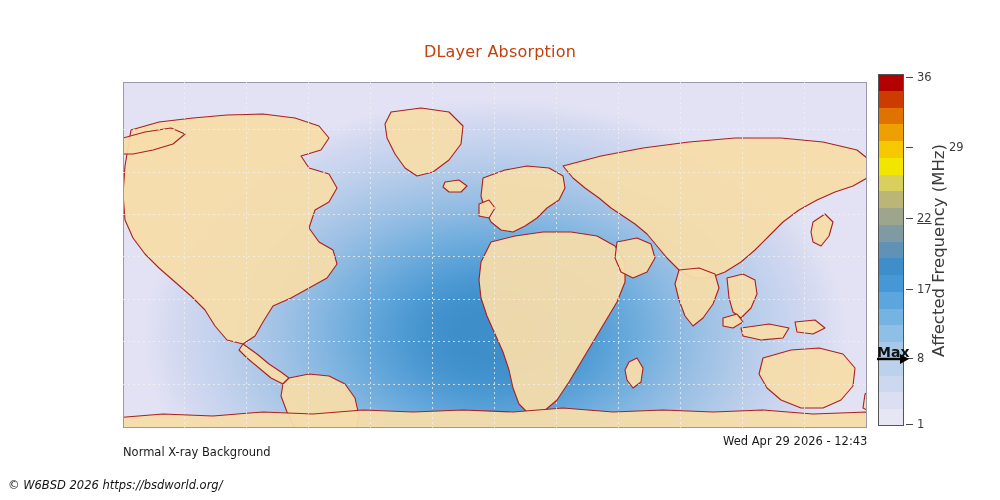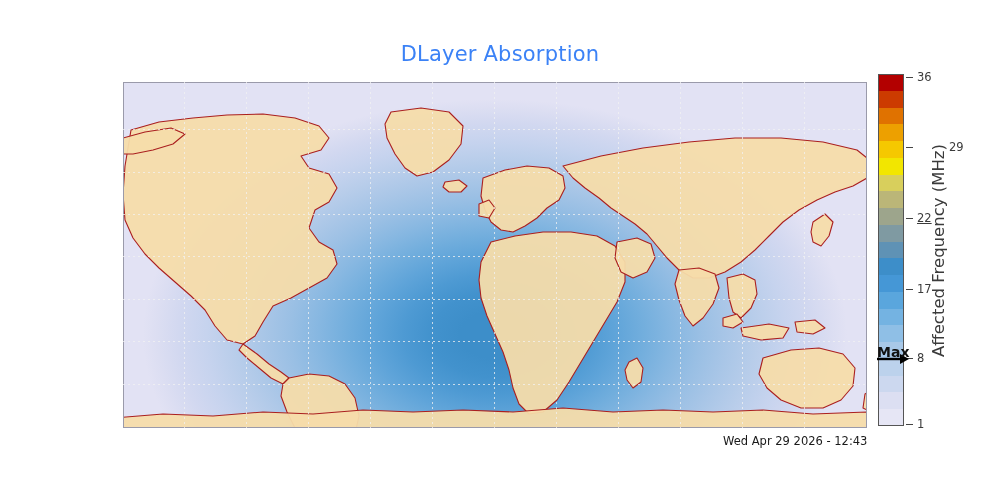--- a/index.html
+++ b/index.html
@@ -6,21 +6,21 @@
   body{
     width:1000px;height:500px;background:#ffffff;
     font-family:"DejaVu Sans","Liberation Sans",sans-serif;
     overflow:hidden;position:relative;
   }
   #root{position:absolute;inset:0;}
 
   
   .title{
     position:absolute;left:0;top:42px;width:1000px;text-align:center;
-    font-size:21px;color:#3b82f6;letter-spacing:0.2px;
+    font-size:16px;color:#c2410c;letter-spacing:0.2px;
   }
 
   
   .map-wrap{
     position:absolute;left:123px;top:82px;width:744px;height:346px;
     overflow:hidden;background:#e2e2f4;
     border:0;
   }
   .map-svg{position:absolute;left:0;top:0;width:744px;height:346px;display:block;}
 
@@ -251,15 +251,17 @@
   </div>
 
   <div class="max-marker">
     <div class="mlabel">Max</div>
     <svg width="34" height="22" viewBox="0 0 34 22">
       <line x1="1" y1="14" x2="25" y2="14" stroke="#000" stroke-width="2.4"></line>
       <polygon points="24,9 33,14 24,19" fill="#000"></polygon>
     </svg>
   </div>
 
+  <div class="note note-2">Normal X-ray Background</div>
   <div class="stamp">Wed Apr 29 2026 - 12:43</div>
+  <div class="copyright">© W6BSD 2026 https://bsdworld.org/</div>
 
 </div>
 
 </body></html>

